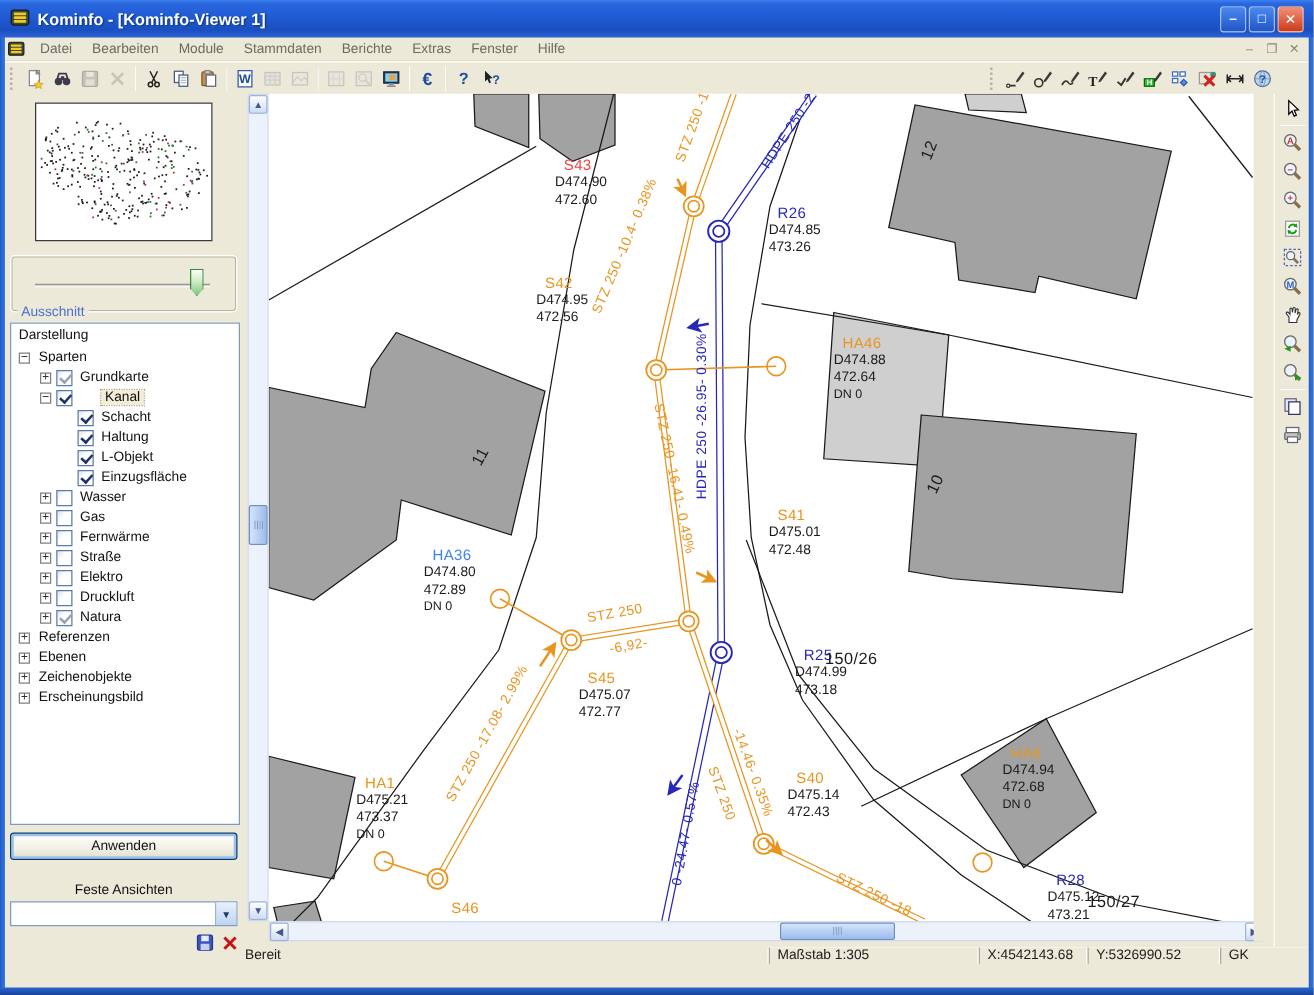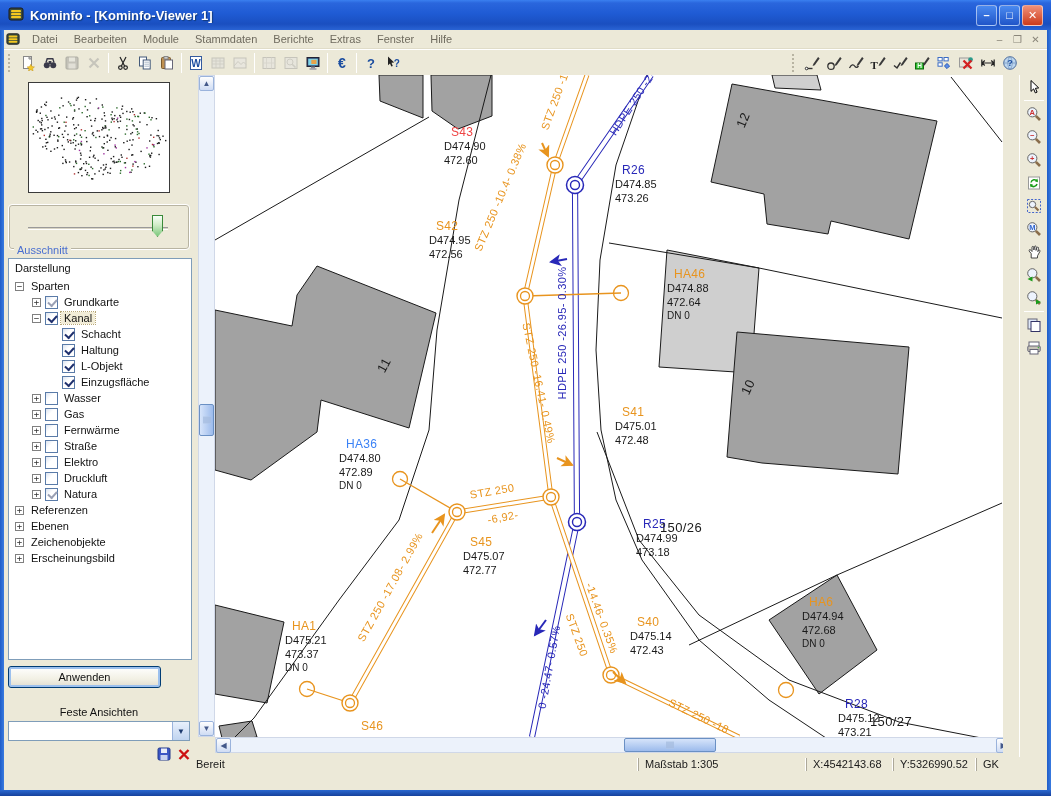--- a/index.html
+++ b/index.html
@@ -51,22 +51,22 @@
   .trow{height:16px;display:flex;align-items:center;white-space:nowrap;}
   .exp{width:9px;height:9px;border:1px solid #808080;background:#fff;font-size:9px;line-height:7px;
     text-align:center;color:#333;margin-right:4px;flex:none;font-family:"DejaVu Sans Mono",monospace;}
   .exp.none{visibility:hidden;}
   .cb{width:13px;height:13px;border:1px solid #5a7ba8;background:linear-gradient(135deg,#dce4f0,#fff 40%);
     margin-right:3px;flex:none;position:relative;}
   .cb.chk::after{content:"";position:absolute;left:2px;top:2px;width:7px;height:4px;
     border-left:2px solid #20316e;border-bottom:2px solid #20316e;transform:rotate(-48deg);}
   .cb.dim::after{border-color:#9aa0b4;}
   .tlabel{padding:0 3px;color:#111;}
-  .tlabel.sel{background:#f2edd8;outline:1px dotted #b8a878;}
-  .btn-anwenden{position:absolute;left:4px;top:591px;width:153px;height:22px;border:1px solid #003c74;border-radius:3px;
+  .tlabel.sel{background:#f2edd8;outline:1px dotted #b8a878;margin-left:20px;}
+  .btn-anwenden{position:absolute;left:4px;top:591px;width:182px;height:22px;border:1px solid #003c74;border-radius:3px;
     background:linear-gradient(#fff,#f2f0e4 60%,#e0ddd0);box-shadow:inset 0 0 0 2px #9cc0ee;
     display:flex;align-items:center;justify-content:center;color:#111;}
   .feste{position:absolute;left:0;top:631px;width:190px;text-align:center;color:#111;}
   .combo{position:absolute;left:4px;top:646px;width:182px;height:20px;background:#fff;border:1px solid #7f9db9;display:flex;}
   .combo .field{flex:1;}
   .combo .drop{width:17px;background:linear-gradient(#e8f0fc,#c0d4f0);border-left:1px solid #9ab3dc;
     display:flex;align-items:center;justify-content:center;color:#1c3a6e;font-size:8px;}
   .side-icons{position:absolute;right:6px;top:671px;display:flex;gap:4px;}
   
   .vscroll{position:absolute;left:198px;top:75px;width:17px;height:662px;background:#ecf2fb;border:1px solid #d0d8e8;}
@@ -1038,20 +1038,20 @@
             <circle cx="12.4" cy="7.6" r="0.8" fill="#4a4"></circle>
           </svg>
         </div>
       </div>
     </div>
 
   <div class="status1">
     <span class="s1p first">Bereit</span>
     <span class="s1p" style="width:168px;">Maßstab  1:305</span>
     <span class="s1p" style="width:87px;">X:4542143.68</span>
-    <span class="s1p" style="width:83px;">Y:5326990.52</span>
+    <span class="s1p" style="width:106px;">Y:5326990.52</span>
     <span class="s1p" style="width:71px;">GK</span>
   </div>
 
   <div class="frame-side" style="left:0;"></div>
   <div class="frame-side" style="right:0;"></div>
   <div class="frame-bottom"></div>
 </div>
 
 </body></html>

